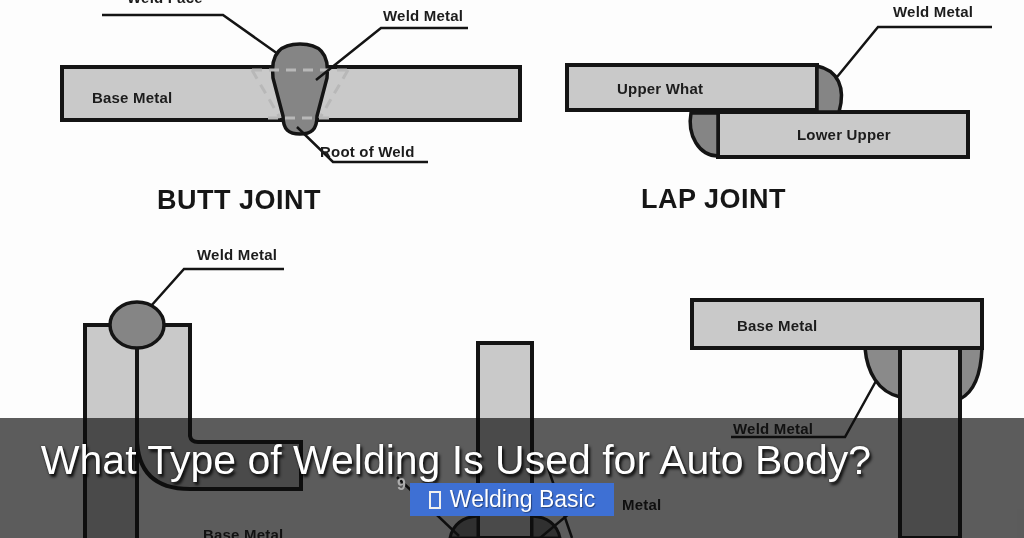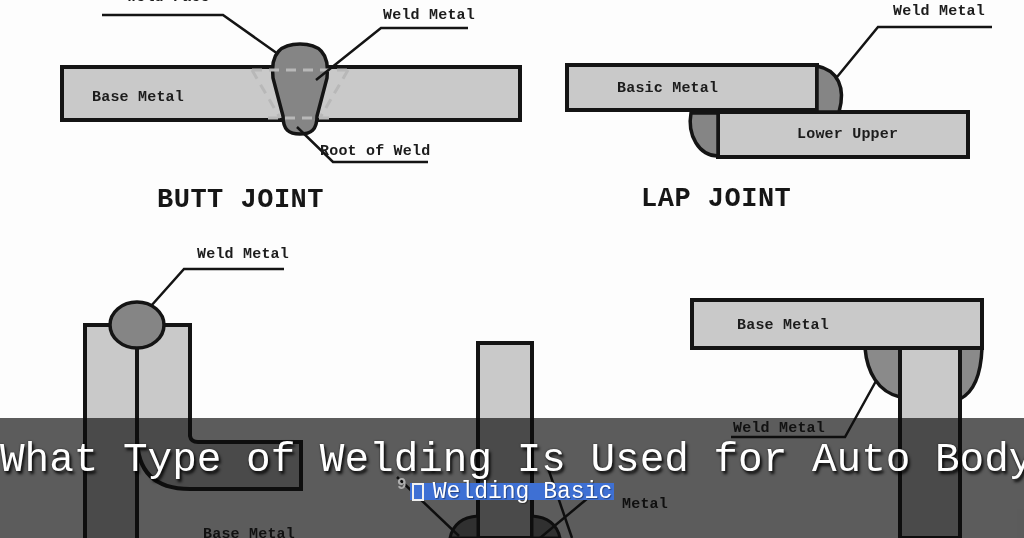--- a/index.html
+++ b/index.html
@@ -1,18 +1,18 @@
 <!DOCTYPE html>
 <html><head>
 <meta charset="utf-8">
 <style>
   html,body{margin:0;padding:0;background:#fff;}
   #stage{
     position:relative;width:1024px;height:538px;overflow:hidden;
-    background:#fdfdfd;font-family:Liberation Mono, monospace;
+    background:#fdfdfd;font-family:Liberation Sans, sans-serif;
   }
   #diagram-svg{position:absolute;left:0;top:0;}
   .lbl{
     position:absolute;font-weight:bold;font-size:15px;color:#1c1c1c;
     white-space:nowrap;z-index:1;letter-spacing:0.2px;
   }
   .joint-heading{
     position:absolute;width:260px;text-align:left;font-weight:bold;
     font-size:27px;color:#161616;letter-spacing:0.5px;z-index:1;
   }
@@ -20,21 +20,21 @@
     position:absolute;left:0;top:418px;width:1024px;height:120px;
     background:rgba(12,12,12,0.67);z-index:2;
   }
   #hero-title{
     position:absolute;left:0;top:437px;width:912px;text-align:center;
     font-size:41px;font-weight:normal;color:#ffffff;z-index:3;
     text-shadow:2px 3px 3px rgba(0,0,0,0.85),0 0 2px rgba(0,0,0,0.6);
     white-space:nowrap;
   }
   #category-badge{
-    position:absolute;left:410px;top:483px;width:204px;height:17px;
+    position:absolute;left:410px;top:483px;width:204px;height:33px;
     display:flex;align-items:center;justify-content:center;gap:9px;
     color:#ffffff;font-size:23px;z-index:3;cursor:pointer;
     text-shadow:1px 1px 1px rgba(0,0,0,0.4);
   }
   #badge-tofu{
     display:inline-block;width:12px;height:18px;
     border:2px solid #f0f0f0;box-sizing:border-box;
   }
   #fragment-digit{
     position:absolute;left:397px;top:476px;font-size:16px;font-weight:bold;
@@ -106,21 +106,21 @@
     </g>
   </svg>
 
   <div class="lbl" style="left:127px;top:-11px;">Weld Face</div>
   <div class="lbl" style="left:383px;top:7px;">Weld Metal</div>
   <div class="lbl" style="left:92px;top:89px;">Base Metal</div>
   <div class="lbl" style="left:320px;top:143px;">Root of Weld</div>
   <div class="joint-heading" style="left:157px;top:185px;">BUTT JOINT</div>
 
   <div class="lbl" style="left:893px;top:3px;">Weld Metal</div>
-  <div class="lbl" style="left:617px;top:80px;">Basic Metal</div>
+  <div class="lbl" style="left:617px;top:80px;">Upper What</div>
   <div class="lbl" style="left:797px;top:126px;">Lower Upper</div>
   <div class="joint-heading" style="left:641px;top:184px;">LAP JOINT</div>
 
   <div class="lbl" style="left:197px;top:246px;">Weld Metal</div>
   <div class="lbl" style="left:203px;top:526px;">Base Metal</div>
 
   <div class="lbl" style="left:737px;top:317px;">Base Metal</div>
   <div class="lbl" style="left:733px;top:420px;">Weld Metal</div>
 
   <div class="lbl frag" style="left:622px;top:456px;">Metal</div>

